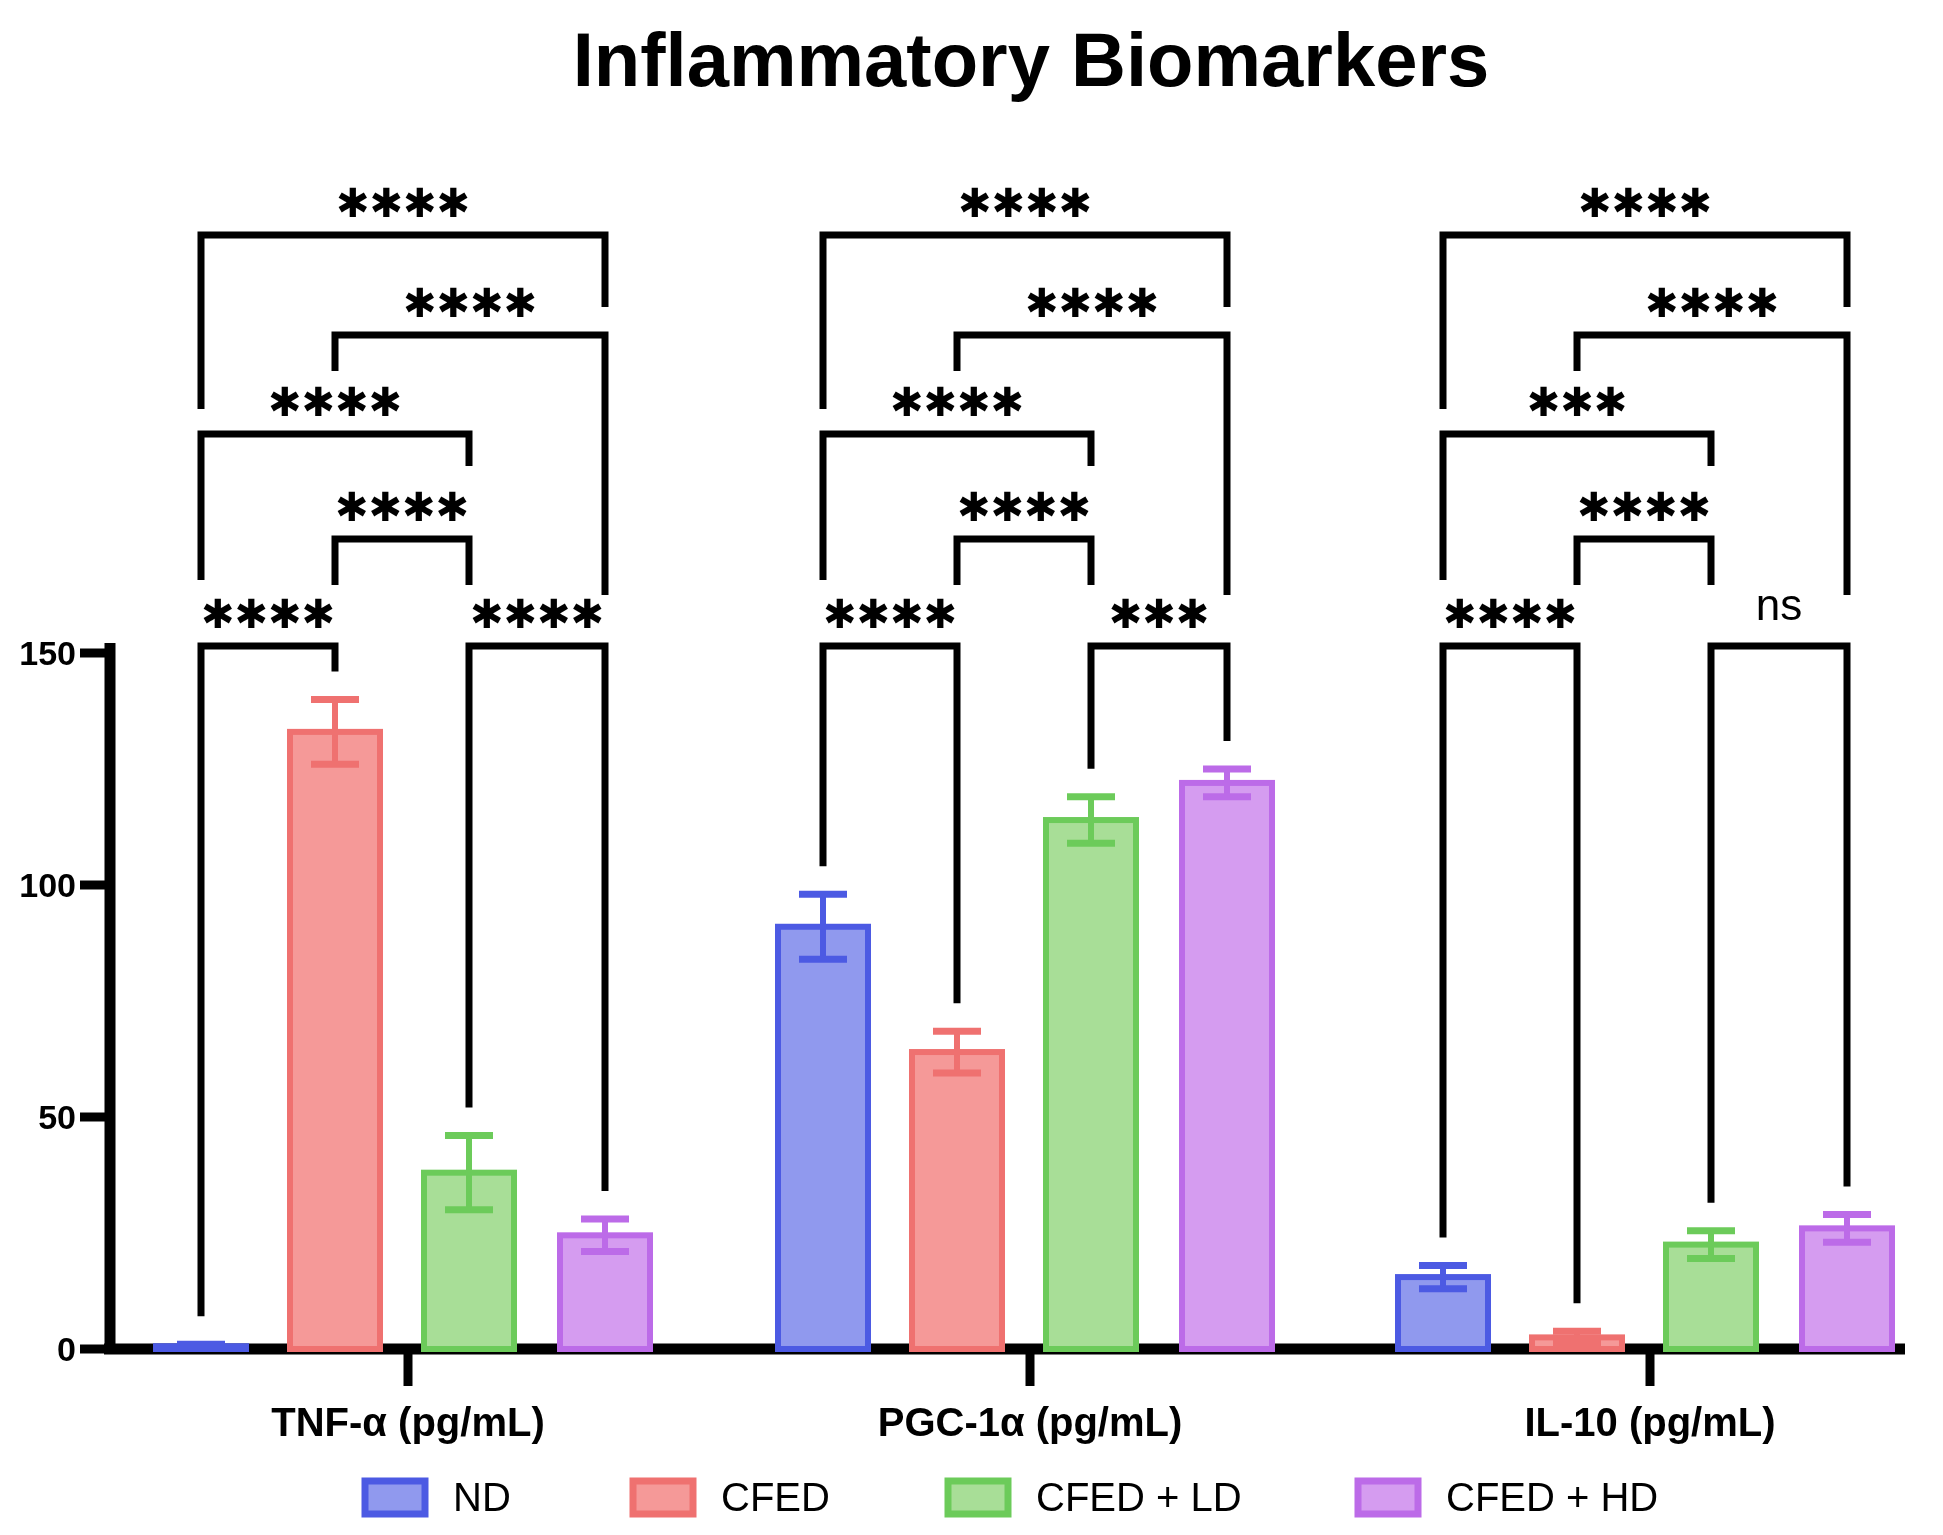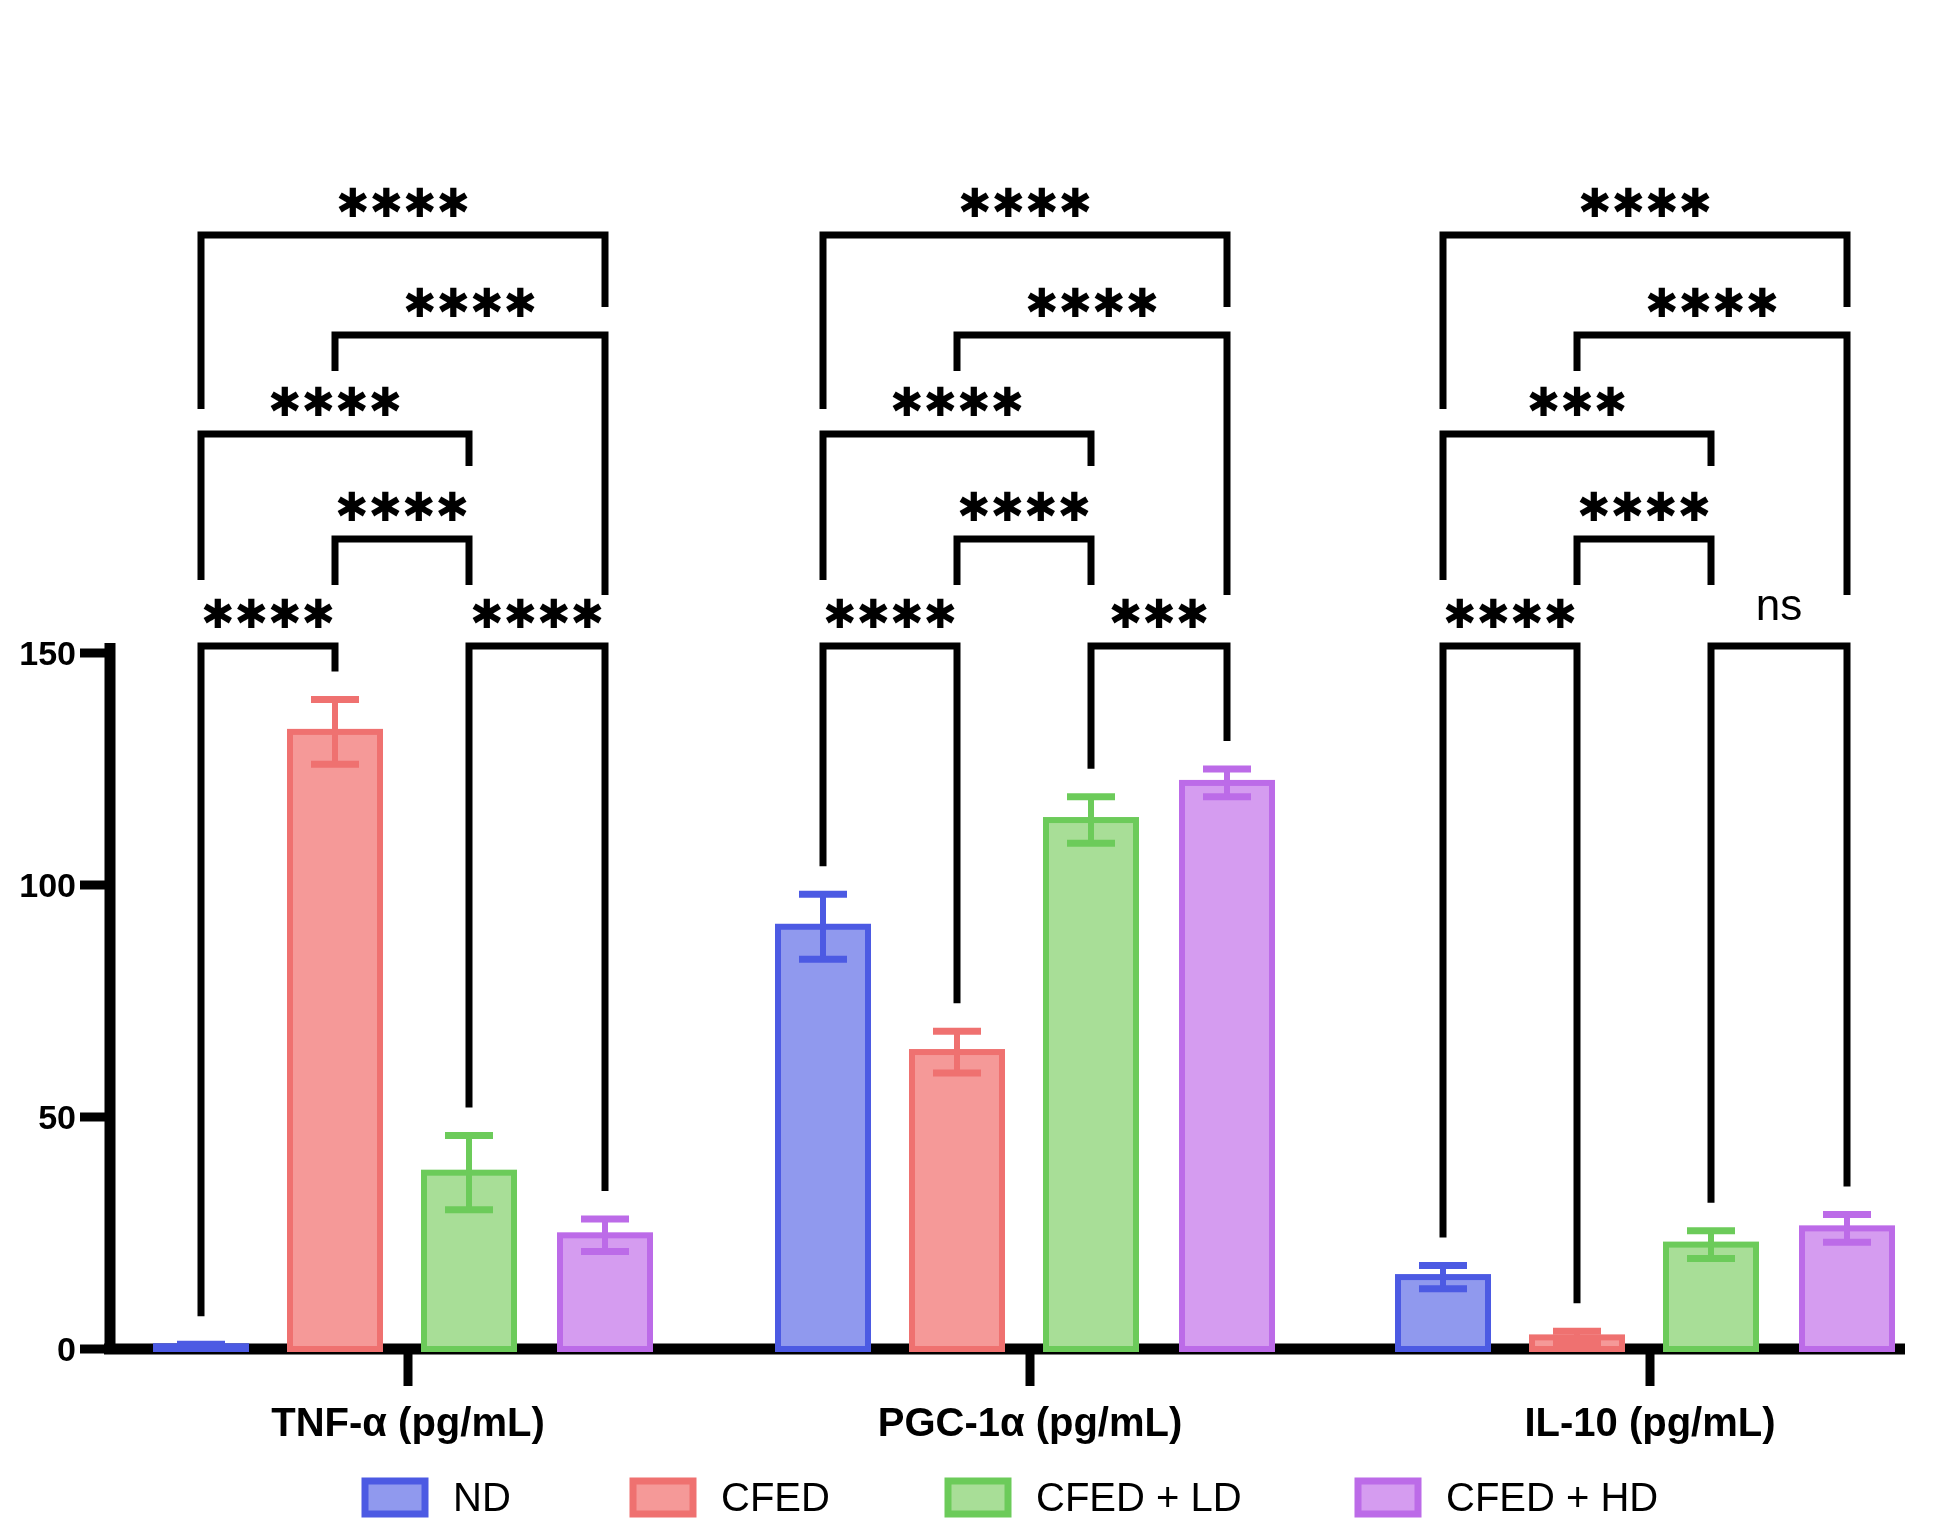--- a/index.html
+++ b/index.html
@@ -25,20 +25,21 @@
   }
   svg.plot{position:absolute;left:0;top:0;}
   text.t-bold{font-family:"Liberation Sans",sans-serif;font-weight:bold;fill:#000;}
   text.t-reg{font-family:"Liberation Sans",sans-serif;font-weight:normal;fill:#000;}
   text.t-sig{font-family:"DejaVu Sans",sans-serif;font-weight:bold;fill:#000;}
 </style>
 </head>
 <body>
 
 <div class="stage">
+  <div class="chart-title">Inflammatory Biomarkers</div>
   <svg class="plot" id="plot" width="1943" height="1535" viewBox="0 0 1943 1535">
       <line x1="110" y1="643" x2="110" y2="1354" stroke="#000" stroke-width="11"></line>
       <line x1="104" y1="1349" x2="1905" y2="1349" stroke="#000" stroke-width="11"></line>
       <line x1="80" y1="1349" x2="110" y2="1349" stroke="#000" stroke-width="9"></line>
       <text x="76" y="1349" font-size="34" text-anchor="end" dominant-baseline="central" class="t-bold">0</text>
       <line x1="80" y1="1117" x2="110" y2="1117" stroke="#000" stroke-width="9"></line>
       <text x="76" y="1117" font-size="34" text-anchor="end" dominant-baseline="central" class="t-bold">50</text>
       <line x1="80" y1="885" x2="110" y2="885" stroke="#000" stroke-width="9"></line>
       <text x="76" y="885" font-size="34" text-anchor="end" dominant-baseline="central" class="t-bold">100</text>
       <line x1="80" y1="653" x2="110" y2="653" stroke="#000" stroke-width="9"></line>

